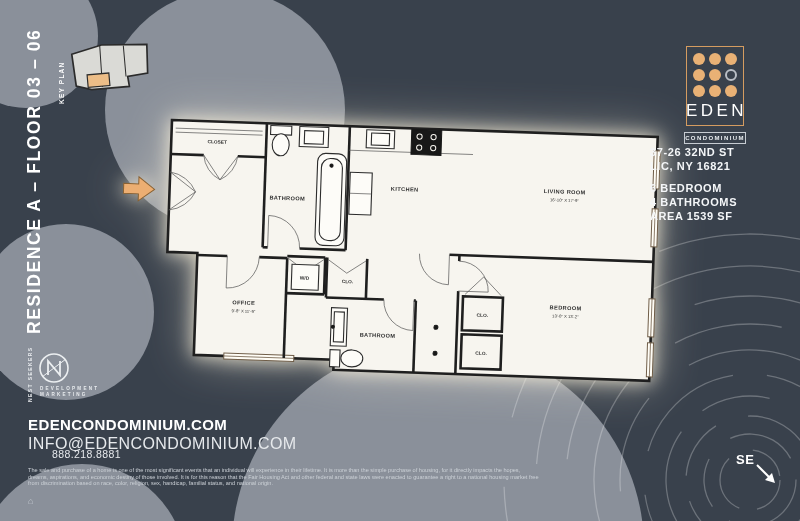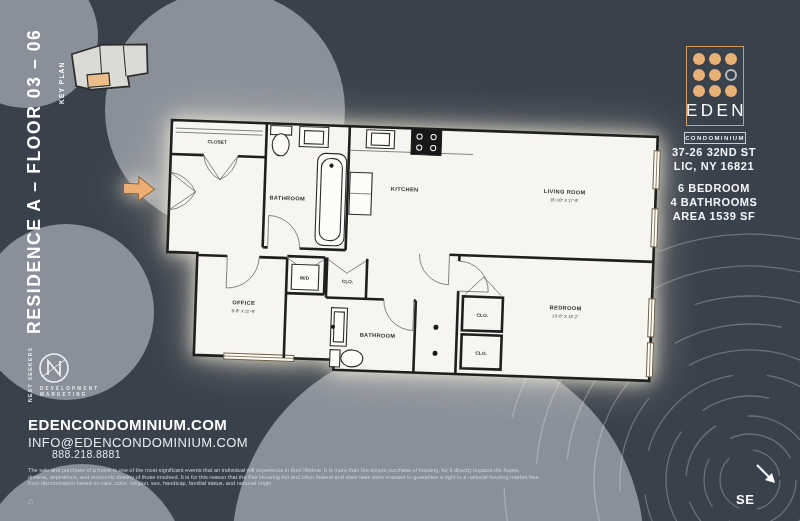--- a/index.html
+++ b/index.html
@@ -30,33 +30,33 @@
   .rsmall{font:bold 4.8px "Liberation Sans",sans-serif;fill:#2e2e2e;text-anchor:middle;}
   
   #eden-logo{left:686px;top:46px;width:56px;border:1.5px solid #d59c60;padding:6px 0 4px 0;
              display:flex;flex-direction:column;align-items:center;}
   #dots{display:grid;grid-template-columns:repeat(3,12px);grid-gap:4px;margin-bottom:4px;}
   #dots i{width:12px;height:12px;border-radius:50%;background:#e9b175;display:block;}
   #dots i.hollow{background:transparent;border:2px solid #b9bec5;width:8px;height:8px;}
   #eden-word{font-size:17px;letter-spacing:3.5px;color:#fff;margin-left:3px;}
   #condo-tag{left:684px;top:132px;width:60px;text-align:center;border:1px solid #c7ccd2;
              font-size:6px;font-weight:bold;letter-spacing:1.4px;padding:2px 0;color:#e9edf0;}
-  .panel-line{left:650px;width:128px;text-align:center;font-weight:bold;font-size:11px;
+  .panel-line{left:650px;width:128px;text-align:left;font-weight:bold;font-size:11px;
               letter-spacing:.6px;color:#f4f6f8;}
   #nest-vert{left:27px;top:352px;height:50px;font-size:5px;font-weight:bold;letter-spacing:1.4px;color:#e8ebee;}
   #nest-logo{left:38px;top:352px;}
   #nest-dev{left:40px;top:386px;font-size:4.6px;font-weight:bold;letter-spacing:2.2px;
             line-height:6px;color:#e8ebee;}
   #website{left:28px;top:416px;font-size:15px;font-weight:bold;letter-spacing:.4px;color:#fff;text-align:center;}
-  #email{left:28px;top:435px;font-size:13px;letter-spacing:.4px;color:#e6e9ec;}
+  #email{left:28px;top:435px;font-size:16px;letter-spacing:.4px;color:#e6e9ec;}
   #phone{left:28px;top:448px;font-size:10.5px;letter-spacing:.4px;color:#e6e9ec;margin-left:24px;}
   #disclaimer{left:28px;top:467px;width:512px;font-size:5.6px;line-height:6.6px;color:#ccd1d7;}
   #housing-icon{left:28px;top:496px;font-size:9px;color:#c7ccd2;}
   
-  #compass-label{left:736px;top:452px;font-size:13px;font-weight:bold;letter-spacing:.5px;color:#fff;margin-top:40px;}
+  #compass-label{left:736px;top:452px;font-size:13px;font-weight:bold;letter-spacing:.5px;color:#fff;}
   #compass-arrow{left:754px;top:462px;}
 </style>
 </head>
 <body>
 
 <svg id="decor" class="abs" width="800" height="521" viewBox="0 0 800 521">
   <g fill="#8a909a">
     <circle cx="225" cy="110" r="120"></circle>
     <circle cx="26" cy="36" r="72"></circle>
     <circle cx="66" cy="312" r="88"></circle>

